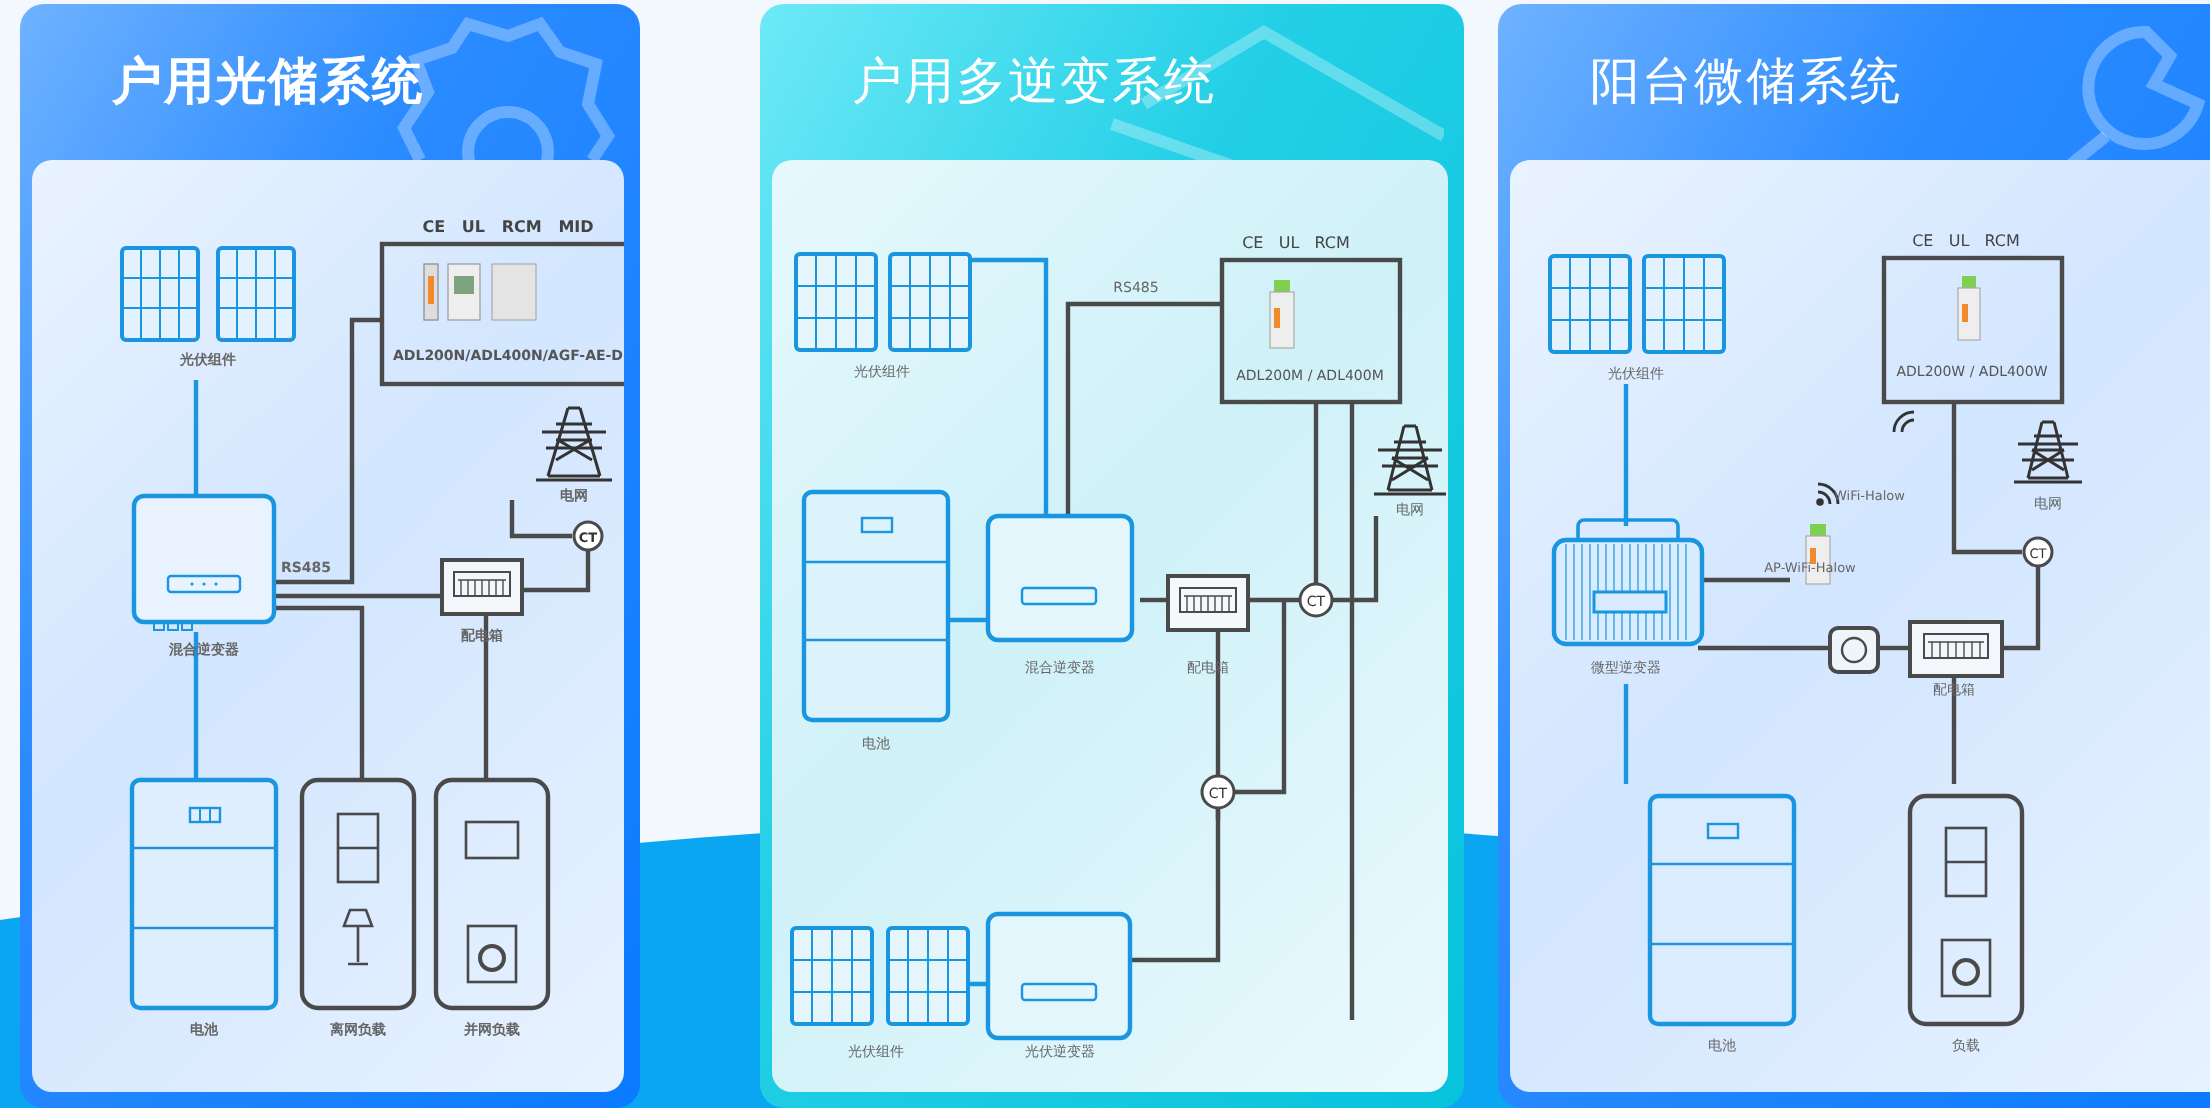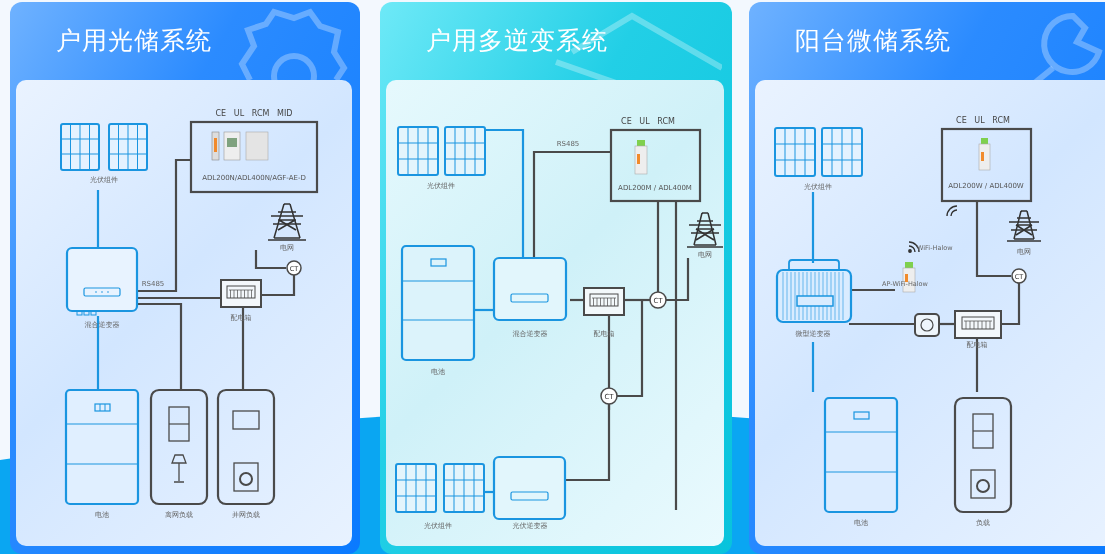--- a/index.html
+++ b/index.html
@@ -16,21 +16,21 @@
   .panel svg{position:absolute;left:0;top:0;}
   svg text{font-family:"DejaVu Sans",sans-serif;}
 </style>
 </head>
 <body>
 
 <svg class="wave" viewBox="0 0 1105 554">
   <path d="M0 460 C 200 430, 400 410, 552 410 C 720 410, 900 430, 1105 460 L1105 554 L0 554 Z" fill="#0aa6f2"></path>
 </svg>
 
-<div class="card blue" style="left:10px;width:350px;">
+<div class="card blue" style="left:10px;width:310px;font-weight:bold;">
   <svg class="deco" width="140" height="80" viewBox="0 0 140 80">
     <g fill="none" stroke="rgba(255,255,255,0.3)" stroke-width="6">
       <path d="M40 78 L32 62 L44 44 L38 28 L56 22 L64 10 L84 16 L100 10 L110 24 L128 30 L124 50 L134 66 L126 78"></path>
       <circle cx="84" cy="74" r="20"></circle>
     </g>
   </svg>
   <div class="card-title">户用光储系统</div>
   <div class="panel" style="left:6px;">
     <svg width="340" height="470" viewBox="0 0 340 470">
 

